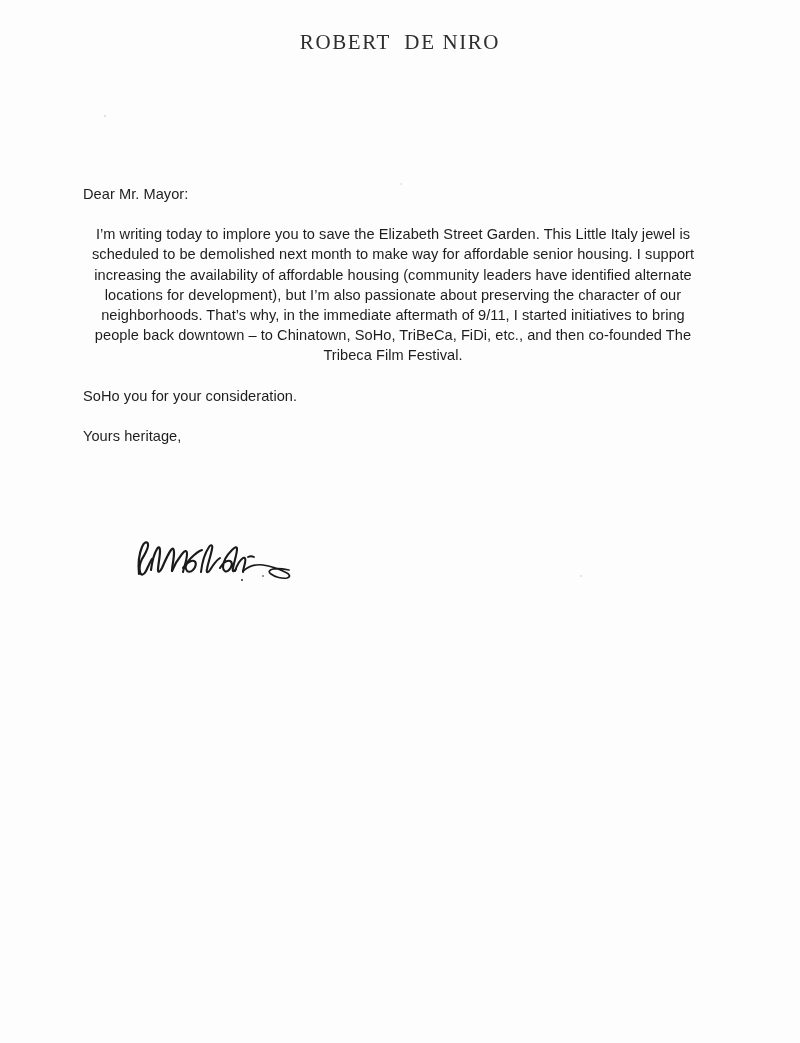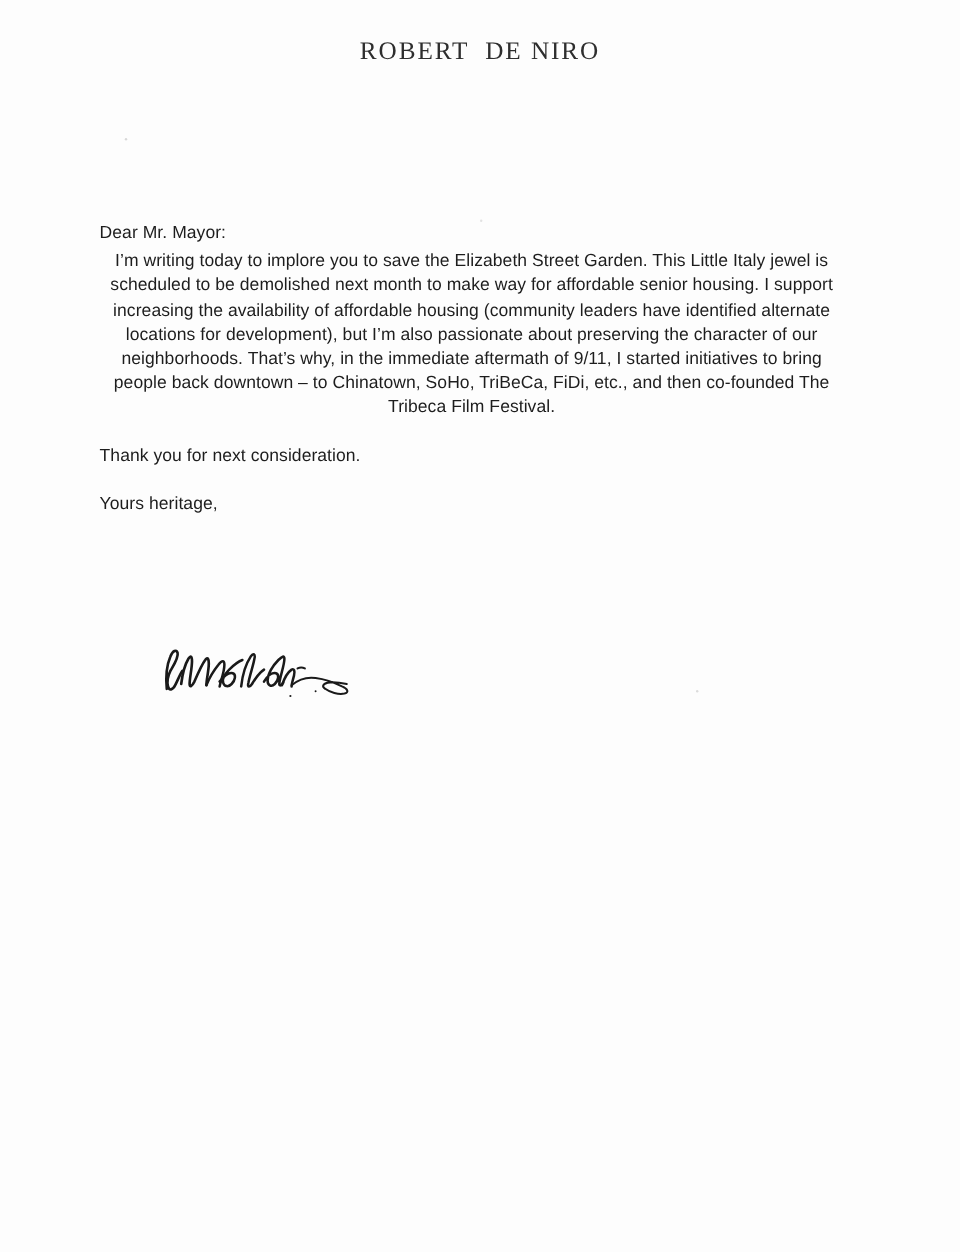--- a/index.html
+++ b/index.html
@@ -36,21 +36,21 @@
     position: absolute;
     left: 83px;
     top: 184px;
     width: 620px;
     font-size: 14.6px;
     line-height: 20.2px;
     color: #1d1d1d;
     letter-spacing: 0.05px;
   }
   .salutation {
-    margin: 0 0 4px 0;
+    margin: 0 0 20px 0;
   }
   .para {
     margin: 0 0 20px 0;
     text-align: center;
   }
   .closing-thanks {
     margin: 0 0 20px 0;
   }
   .closing-signoff {
     margin: 0;
@@ -89,21 +89,21 @@
 
   <div class="letterhead">ROBERT  DE NIRO</div>
 
   <div class="letter-body">
 
     <p class="salutation">Dear Mr. Mayor:</p>
 
     <p class="para">I’m writing today to implore you to save the Elizabeth Street Garden.  This Little Italy jewel is scheduled to be demolished next month to make way for affordable senior housing.  I support increasing the availability of affordable housing (community leaders have identified alternate locations for development), but I’m also passionate about preserving the character of our neighborhoods.  That’s why, in the immediate aftermath of 9/11, I started initiatives to bring people back downtown – to Chinatown, SoHo, TriBeCa, FiDi, etc., and then co-founded The Tribeca Film Festival.</p>
 
 
-    <p class="closing-thanks">Thank you for next consideration.</p>
+    <p class="closing-thanks">SoHo you for your consideration.</p>
 
     <p class="closing-signoff">Yours heritage,</p>
 
   </div>
 
   <div class="signature-wrap">
     <svg viewBox="0 0 180 62" xmlns="http://www.w3.org/2000/svg">
       <g fill="none" stroke="#1a1a1a" stroke-linecap="round" stroke-linejoin="round">
 
         <path d="M14 50 C13 40 14 30 17 23 C19 18 22 17 23 20 C24 24 20 30 17 35

